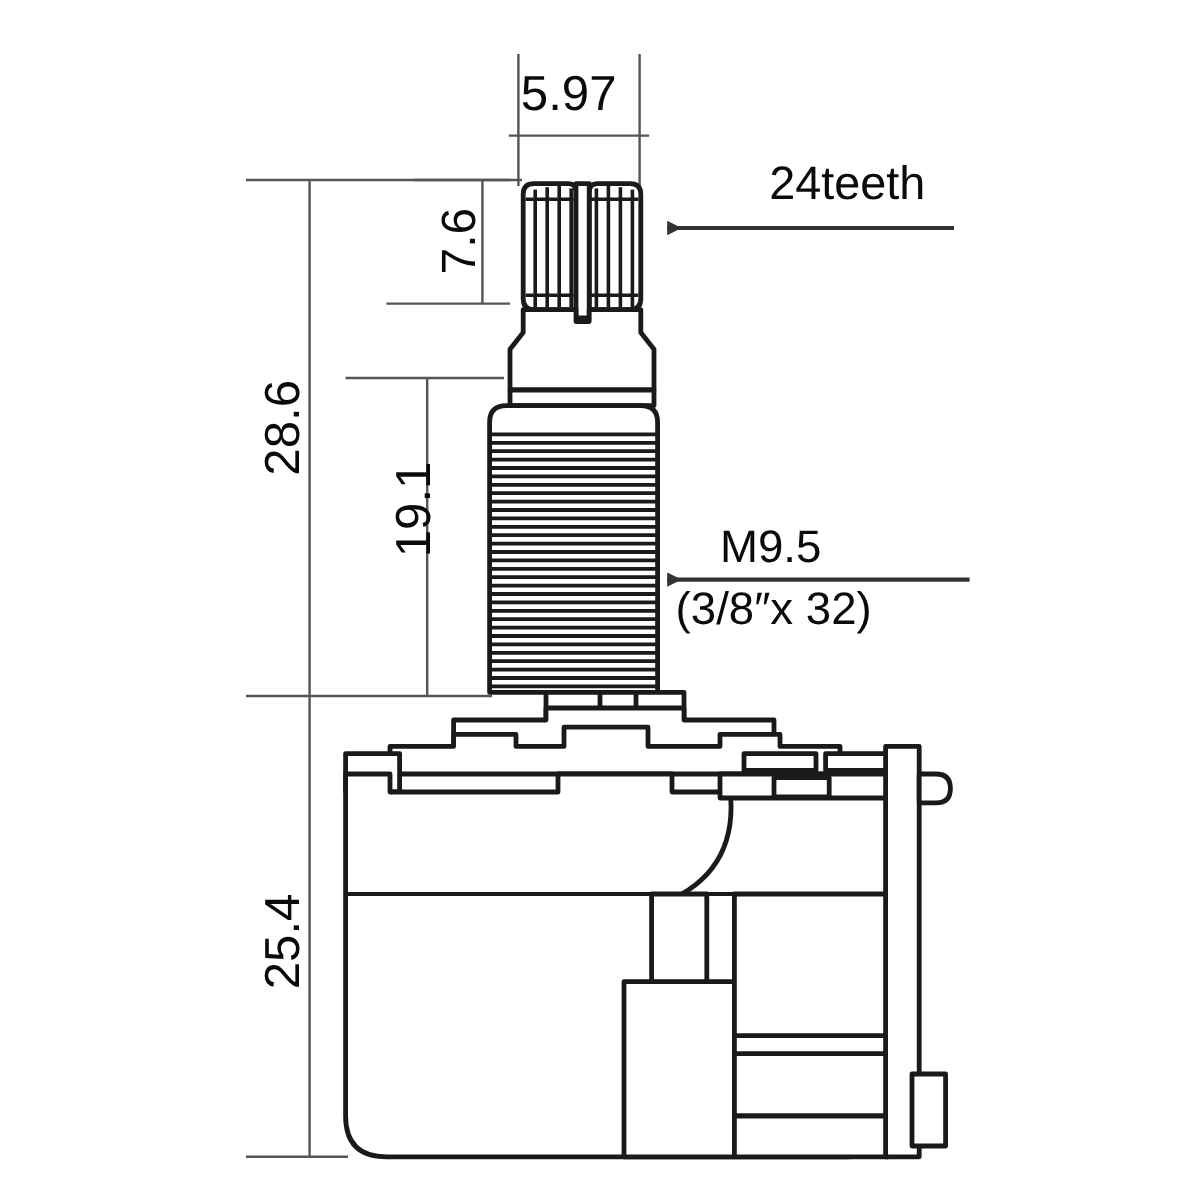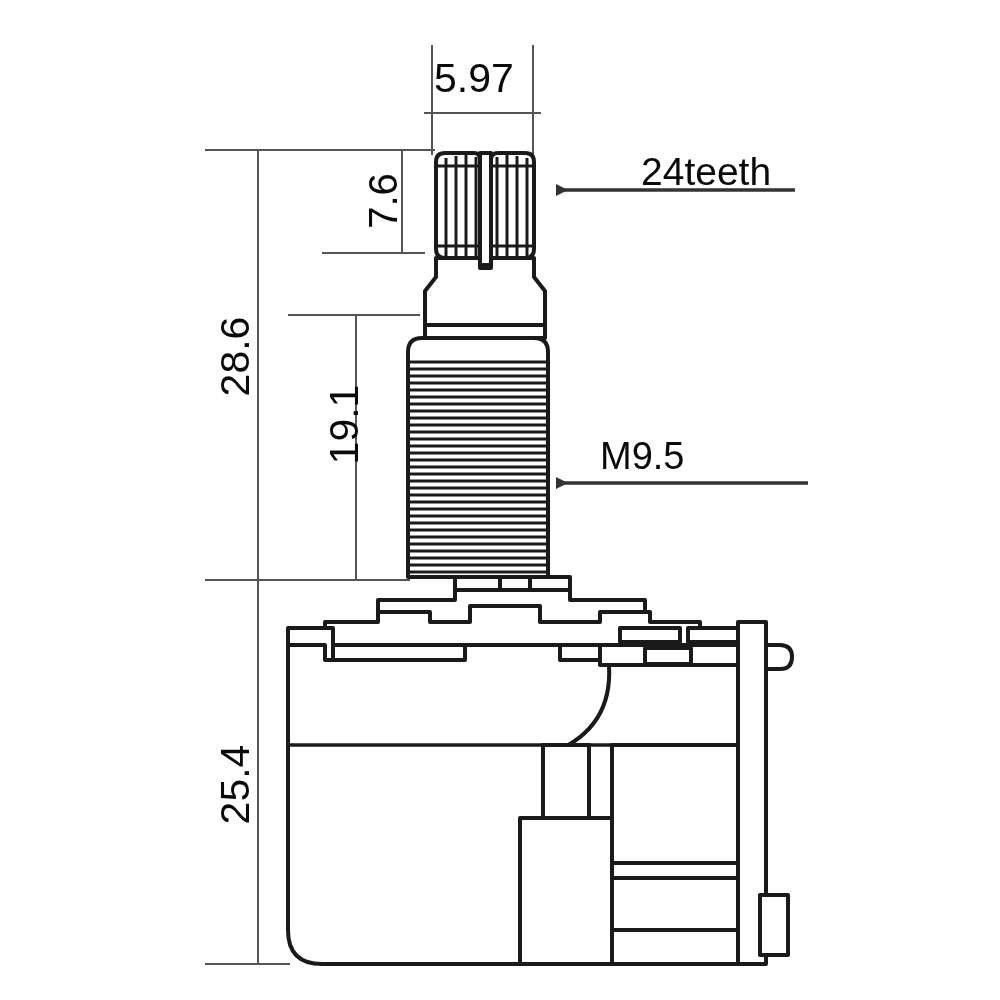--- a/index.html
+++ b/index.html
@@ -18,21 +18,21 @@
     white-space:nowrap;
     line-height:1;
     font-weight:500;
   }
   .vert{transform-origin:50% 50%;transform:rotate(-90deg);}
   .t-597{left:434px;top:58px;font-size:41px;letter-spacing:0px;}
   .t-76{left:355px;top:181px;font-size:40px;}
   .t-286{left:196px;top:336px;font-size:41px;}
   .t-191{left:305px;top:404px;font-size:41px;}
   .t-254{left:196px;top:764px;font-size:41px;}
-  .t-teeth{left:641px;top:152px;font-size:39px;}
+  .t-teeth{left:641px;top:134px;font-size:39px;}
   .t-m95{left:600px;top:437px;font-size:38px;text-align:right;}
   .t-m95b{left:563px;top:489px;font-size:38px;}
 </style>
 </head>
 <body>
 
 <div id="stage">
 
   <svg id="drawing" viewBox="0 0 1000 1000">
     <defs>
@@ -157,14 +157,15 @@
   </svg>
 
   <div class="dimtext t-597">5.97</div>
   <div class="dimtext vert t-76">7.6</div>
   <div class="dimtext vert t-286">28.6</div>
   <div class="dimtext vert t-191">19.1</div>
   <div class="dimtext vert t-254">25.4</div>
 
   <div class="dimtext t-teeth">24teeth</div>
   <div class="dimtext t-m95">M9.5</div>
+  <div class="dimtext t-m95b">(3/8″x 32)</div>
 
 </div>
 
 </body></html>

